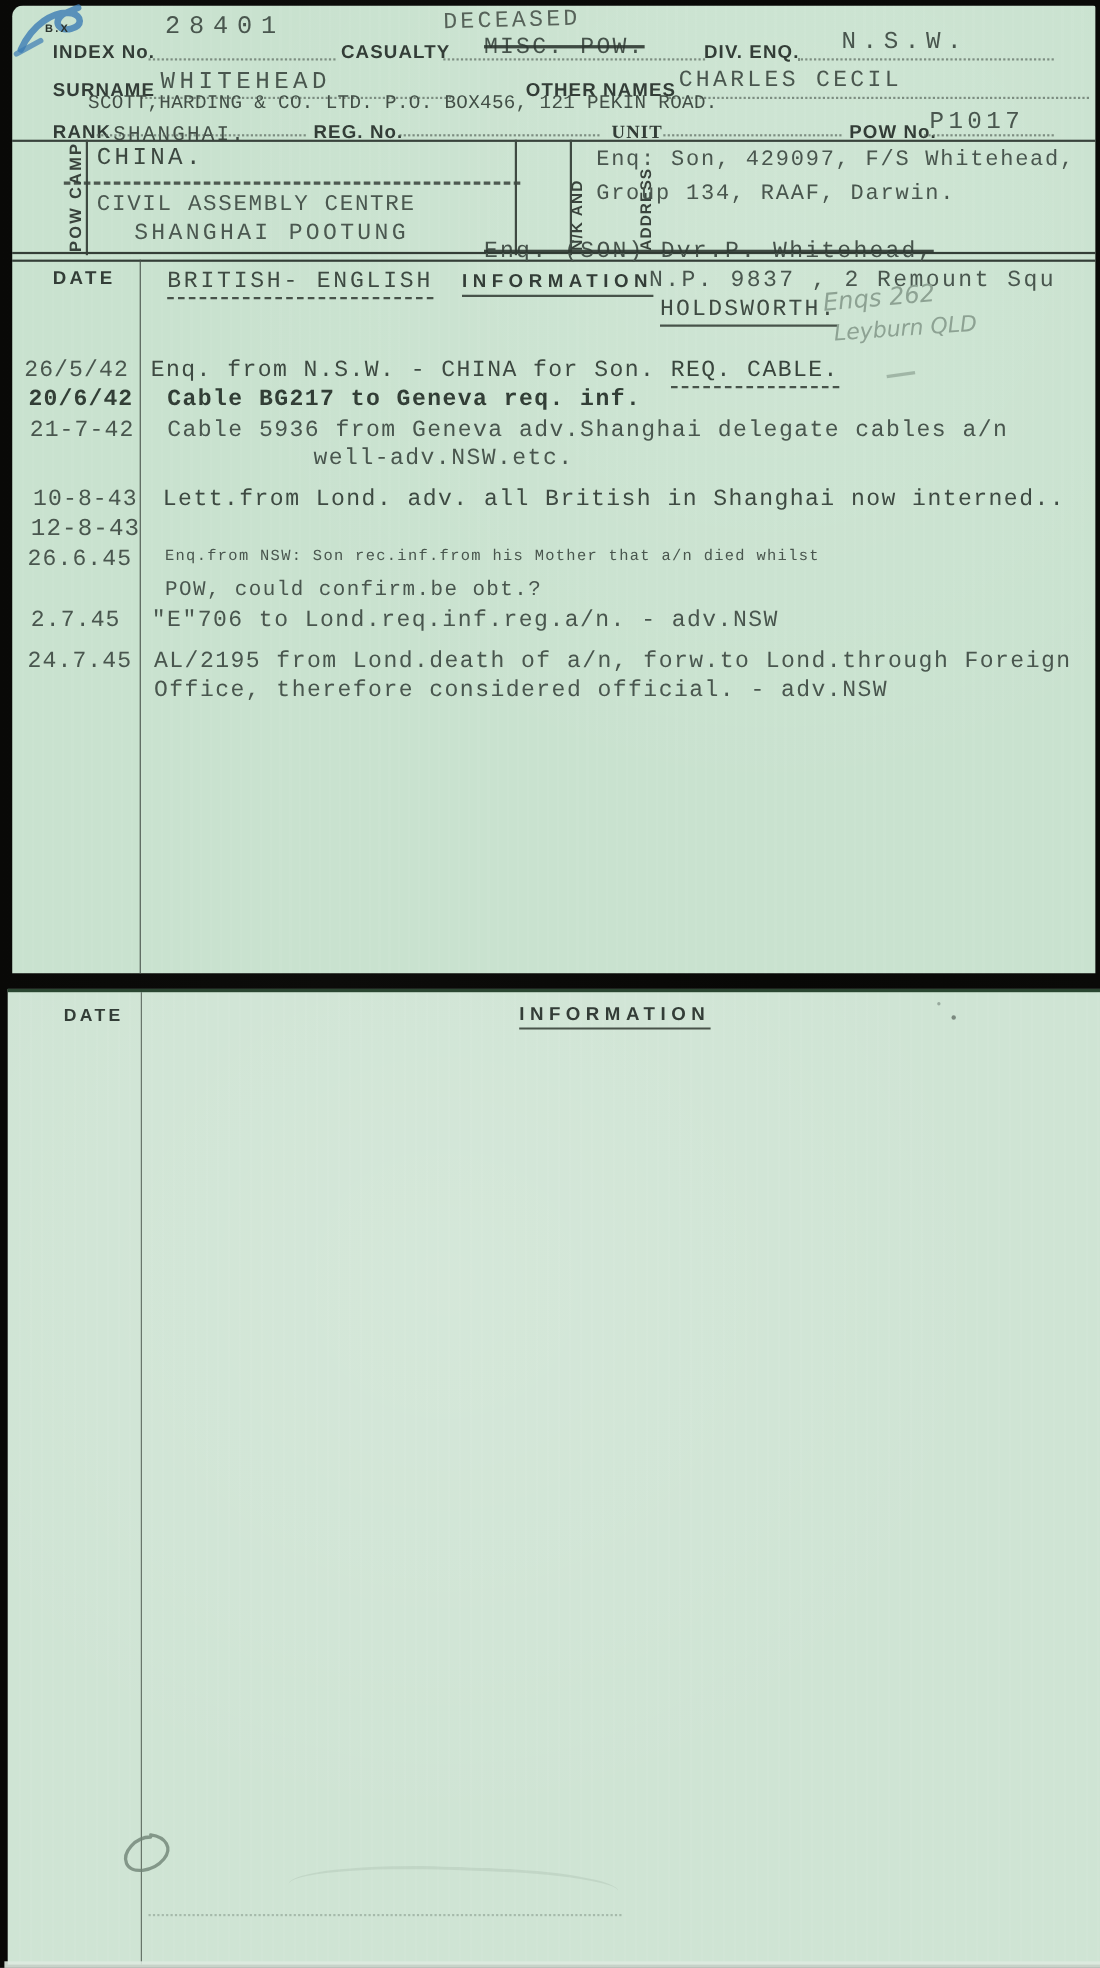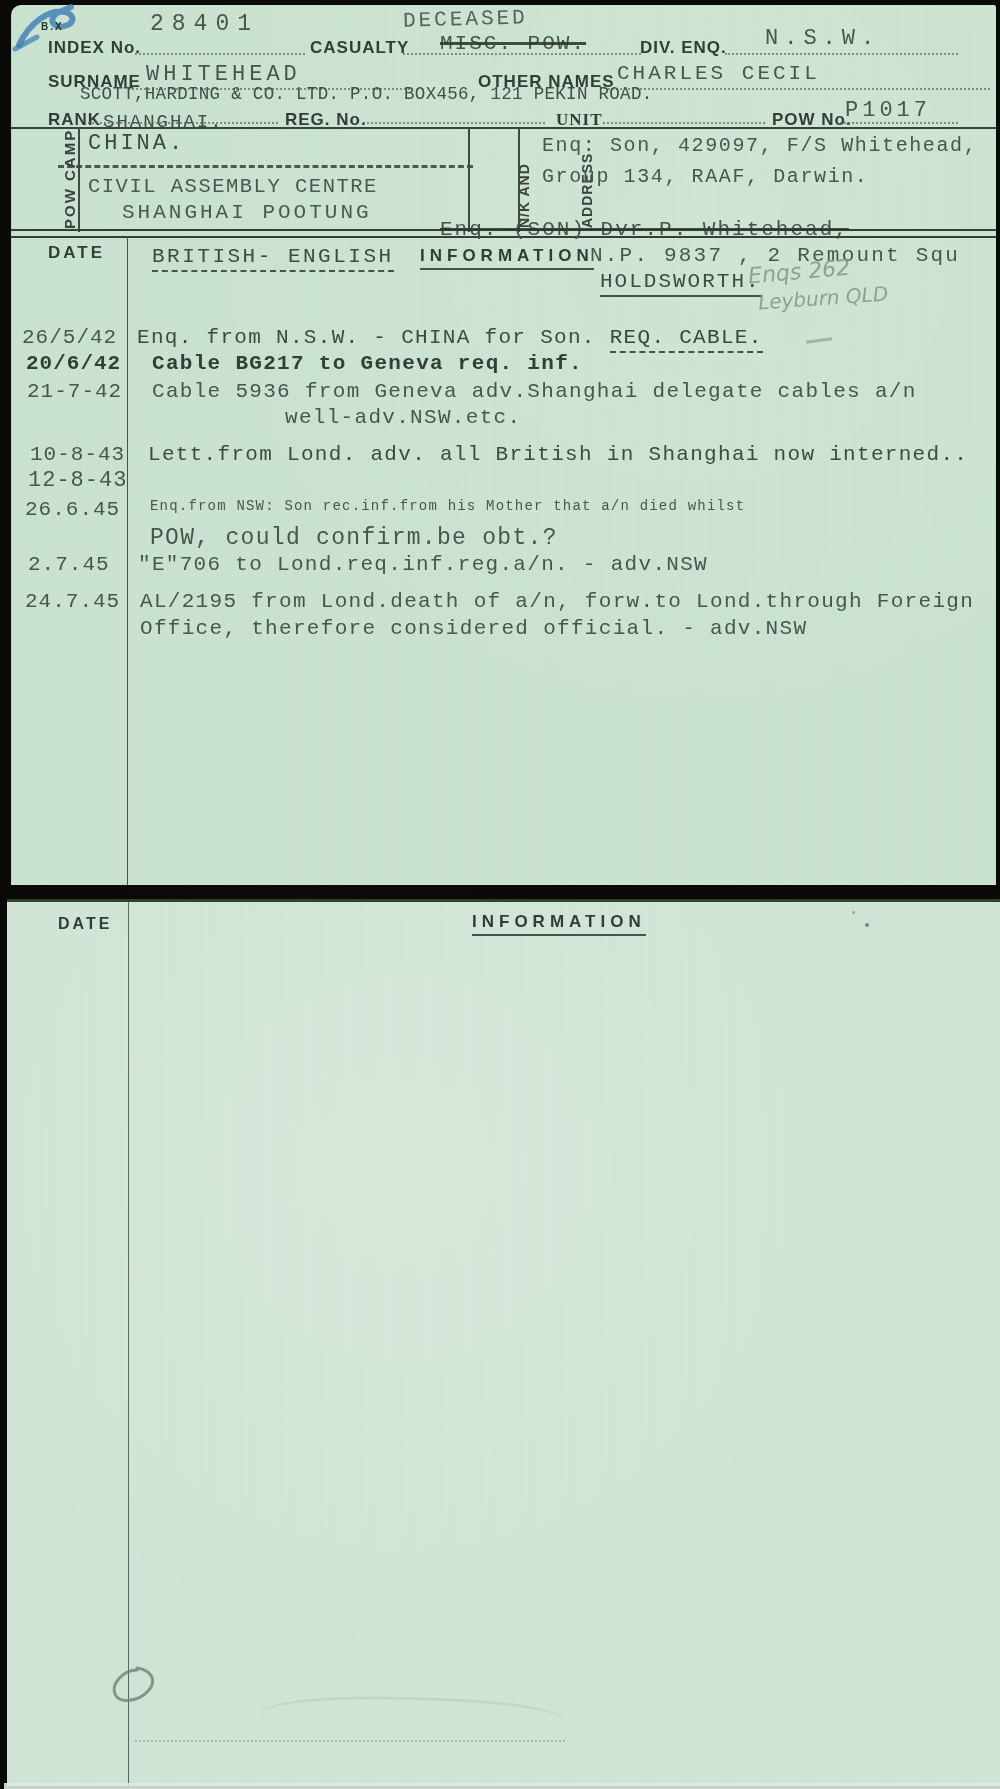--- a/index.html
+++ b/index.html
@@ -146,21 +146,21 @@
   <span class="tw" style="left:141px;top:375px;font-size:21px;letter-spacing:1.3px;">Cable 5936 from Geneva adv.Shanghai delegate cables a/n</span>
   <span class="tw" style="left:274px;top:401px;font-size:21px;letter-spacing:1.3px;">well-adv.NSW.etc.</span>
 
   <span class="tw" style="left:19px;top:438px;font-size:21px;letter-spacing:1px;">10-8-43</span>
   <span class="tw" style="left:137px;top:438px;font-size:21px;letter-spacing:1.3px;color:#3e4a42;">Lett.from Lond. adv. all British in Shanghai now interned..</span>
 
   <span class="tw" style="left:17px;top:463px;font-size:22px;letter-spacing:1px;">12-8-43</span>
 
   <span class="tw" style="left:14px;top:493px;font-size:21px;letter-spacing:1px;">26.6.45</span>
   <span class="tw" style="left:127px;top:493px;font-size:14px;letter-spacing:1.2px;margin-left:12px;">Enq.from NSW: Son rec.inf.from his Mother that a/n died whilst</span>
-  <span class="tw" style="left:139px;top:520px;font-size:23px;letter-spacing:1.3px;">POW, could confirm.be obt.?</span>
+  <span class="tw" style="left:139px;top:520px;font-size:19px;letter-spacing:1.3px;">POW, could confirm.be obt.?</span>
 
   <span class="tw" style="left:17px;top:548px;font-size:21px;letter-spacing:1px;">2.7.45</span>
   <span class="tw" style="left:127px;top:548px;font-size:21px;letter-spacing:1.3px;">"E"706 to Lond.req.inf.reg.a/n. - adv.NSW</span>
 
   <span class="tw" style="left:14px;top:585px;font-size:21px;letter-spacing:1px;">24.7.45</span>
   <span class="tw" style="left:129px;top:585px;font-size:21px;letter-spacing:1.3px;">AL/2195 from Lond.death of a/n, forw.to Lond.through Foreign</span>
   <span class="tw" style="left:129px;top:612px;font-size:21px;letter-spacing:1.3px;">Office, therefore considered official. - adv.NSW</span>
 </div>
 
 <div class="card card2bg" style="left:7px;top:899px;width:993px;height:884px;border-top:3px solid #2a4631;">

